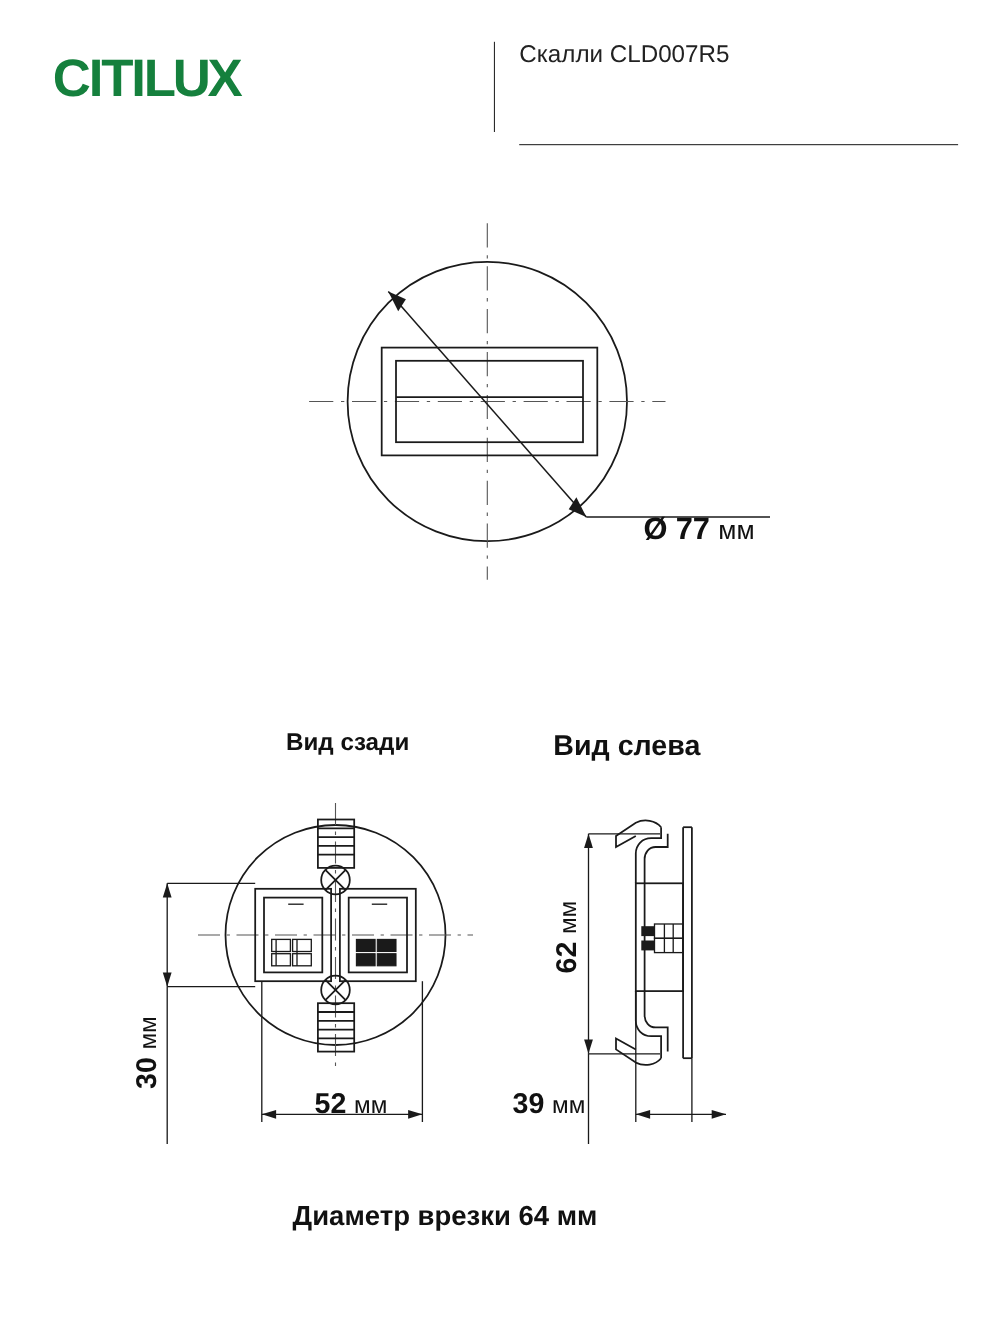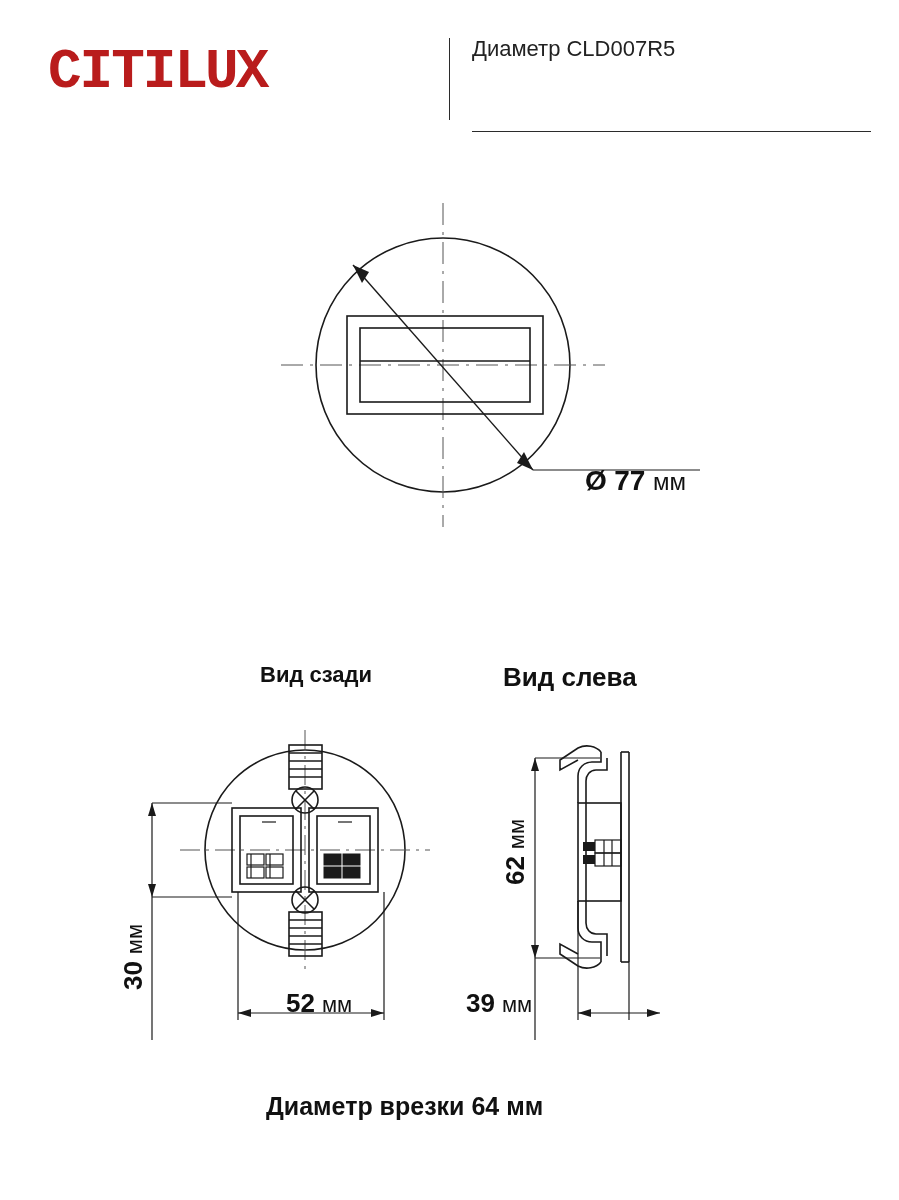--- a/index.html
+++ b/index.html
@@ -21,26 +21,26 @@
     position: absolute;
     left: 0;
     top: 0;
     width: 899px;
     height: 140px;
   }
   .brand {
     position: absolute;
     left: 48px;
     top: 42px;
-    font-family: Liberation Mono, monospace;
-    font-weight: bold;
-    font-size: 56px;
+    font-family: Liberation Sans, sans-serif;
+    font-weight: bold;
+    font-size: 48px;
     letter-spacing: -1px;
     line-height: 60px;
-    color: #b91c1c;
+    color: #15803d;
     white-space: nowrap;
   }
   .brand .ci { letter-spacing: -2px; }
   .brand .lux { letter-spacing: -3px; }
   .header-divider {
     position: absolute;
     left: 449px;
     top: 38px;
     width: 1px;
     height: 82px;
@@ -161,21 +161,21 @@
 </style>
 </head>
 <body>
 
 <div class="header">
   <div class="brand">
     <span class="ci">CITI</span><span class="lux">LUX</span>
   </div>
   <div class="header-divider"></div>
   <div class="title-block">
-    <div class="model-name">Диаметр CLD007R5</div>
+    <div class="model-name">Скалли CLD007R5</div>
   </div>
   <div class="header-rule"></div>
 </div>
 
 <div class="drawing">
 
   <svg width="899" height="1060" viewBox="0 0 899 1060">
     <g fill="none" stroke="#1a1a1a" stroke-width="1.6">
 
       <circle cx="443" cy="225" r="127"></circle>

